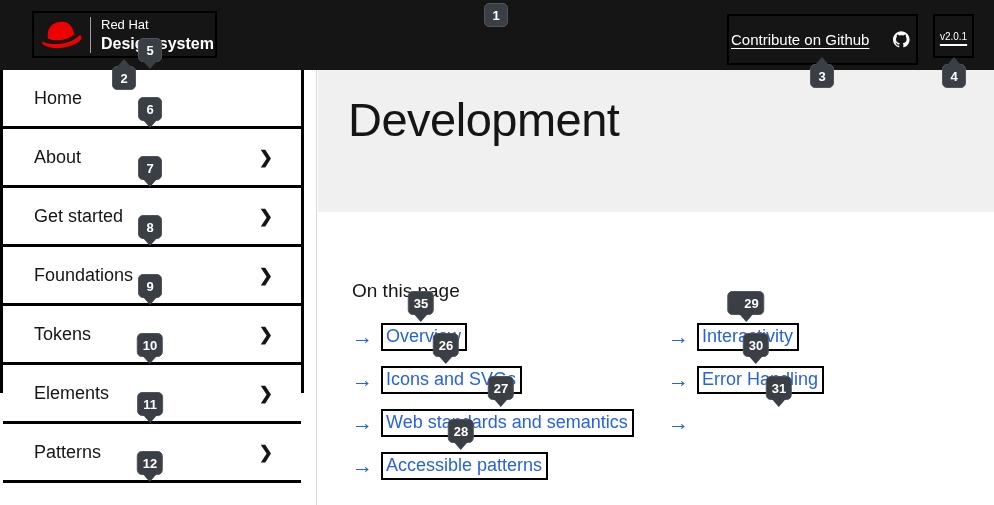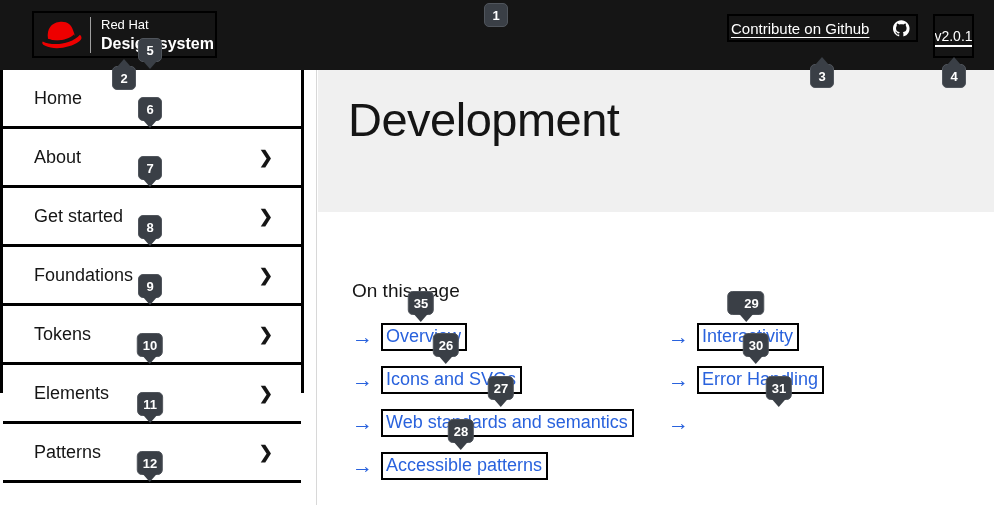--- a/index.html
+++ b/index.html
@@ -22,38 +22,38 @@
     border:2px solid #000; display:flex; align-items:center; padding-left:4px;
     cursor:pointer;
   }
   .hat { width:46px; height:36px; flex:0 0 auto; }
   .logo-divider { width:1px; height:36px; background:#cfcfcf; opacity:.75; margin:0 10px 0 6px; }
   .logo-text { display:flex; flex-direction:column; justify-content:center; }
   .logo-line1 { color:#fff; font-size:13px; line-height:18px; font-weight:400; }
   .logo-line2 { color:#fff; font-size:16px; line-height:19px; font-weight:700; }
 
   .contrib-box {
-    position:absolute; left:727px; top:14px; width:191px; height:28px;
+    position:absolute; left:727px; top:14px; width:191px; height:51px;
     border:2px solid #000; display:flex; align-items:center; padding:0 6px 0 2px;
     cursor:pointer;
     gap:24px;
   }
   .contrib-label {
     color:#fff; font-size:15px; text-decoration:underline;
     text-underline-offset:3px; white-space:nowrap;
   }
   .gh-icon { margin-left:auto; width:25px; height:25px; }
 
   .version-box {
     position:absolute; left:933px; top:14px; width:41px; height:44px;
     border:2px solid #000; display:flex; align-items:center; justify-content:center;
     cursor:pointer; overflow:hidden;
   }
   .version-label {
-    color:#fff; font-size:14px; text-decoration:underline;
+    color:#fff; font-size:10px; text-decoration:underline;
     text-underline-offset:4px; text-decoration-thickness:2px; white-space:nowrap;
   }
 
   
   .sidebar {
     position:absolute; left:0; top:70px; width:304px; height:323px;
     background:#fff; border-left:3px solid #000; border-right:3px solid #000;
   }
   .side-item {
     height:59px; border-bottom:3px solid #000; background:#fff;

